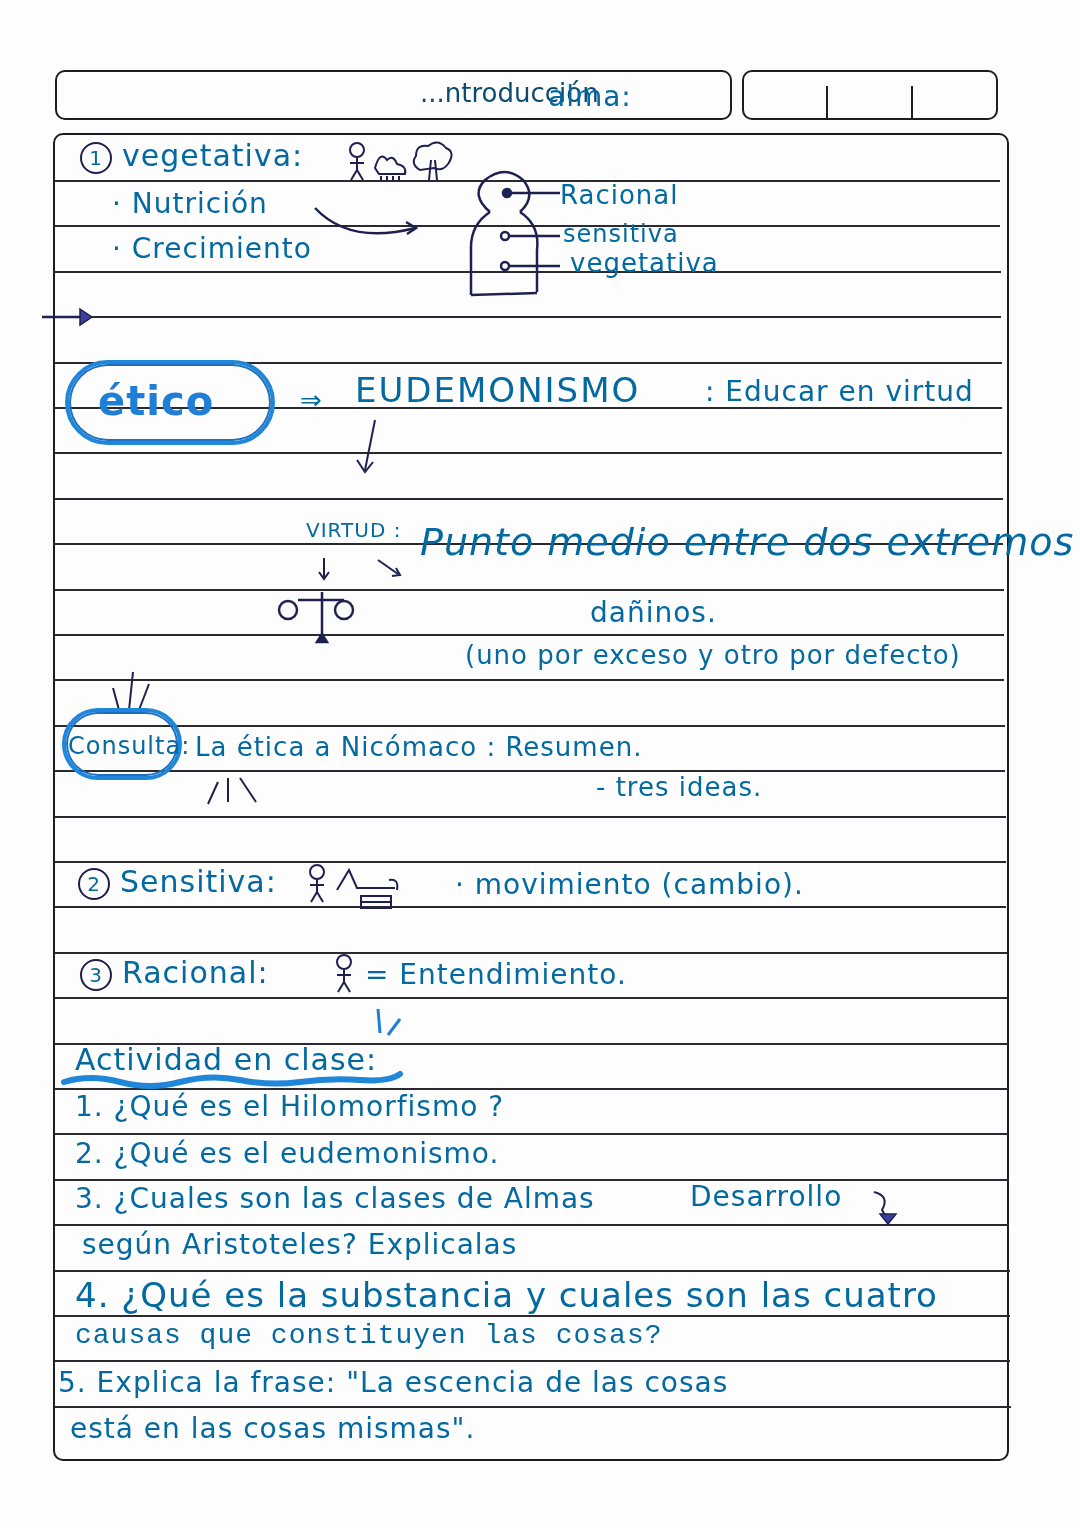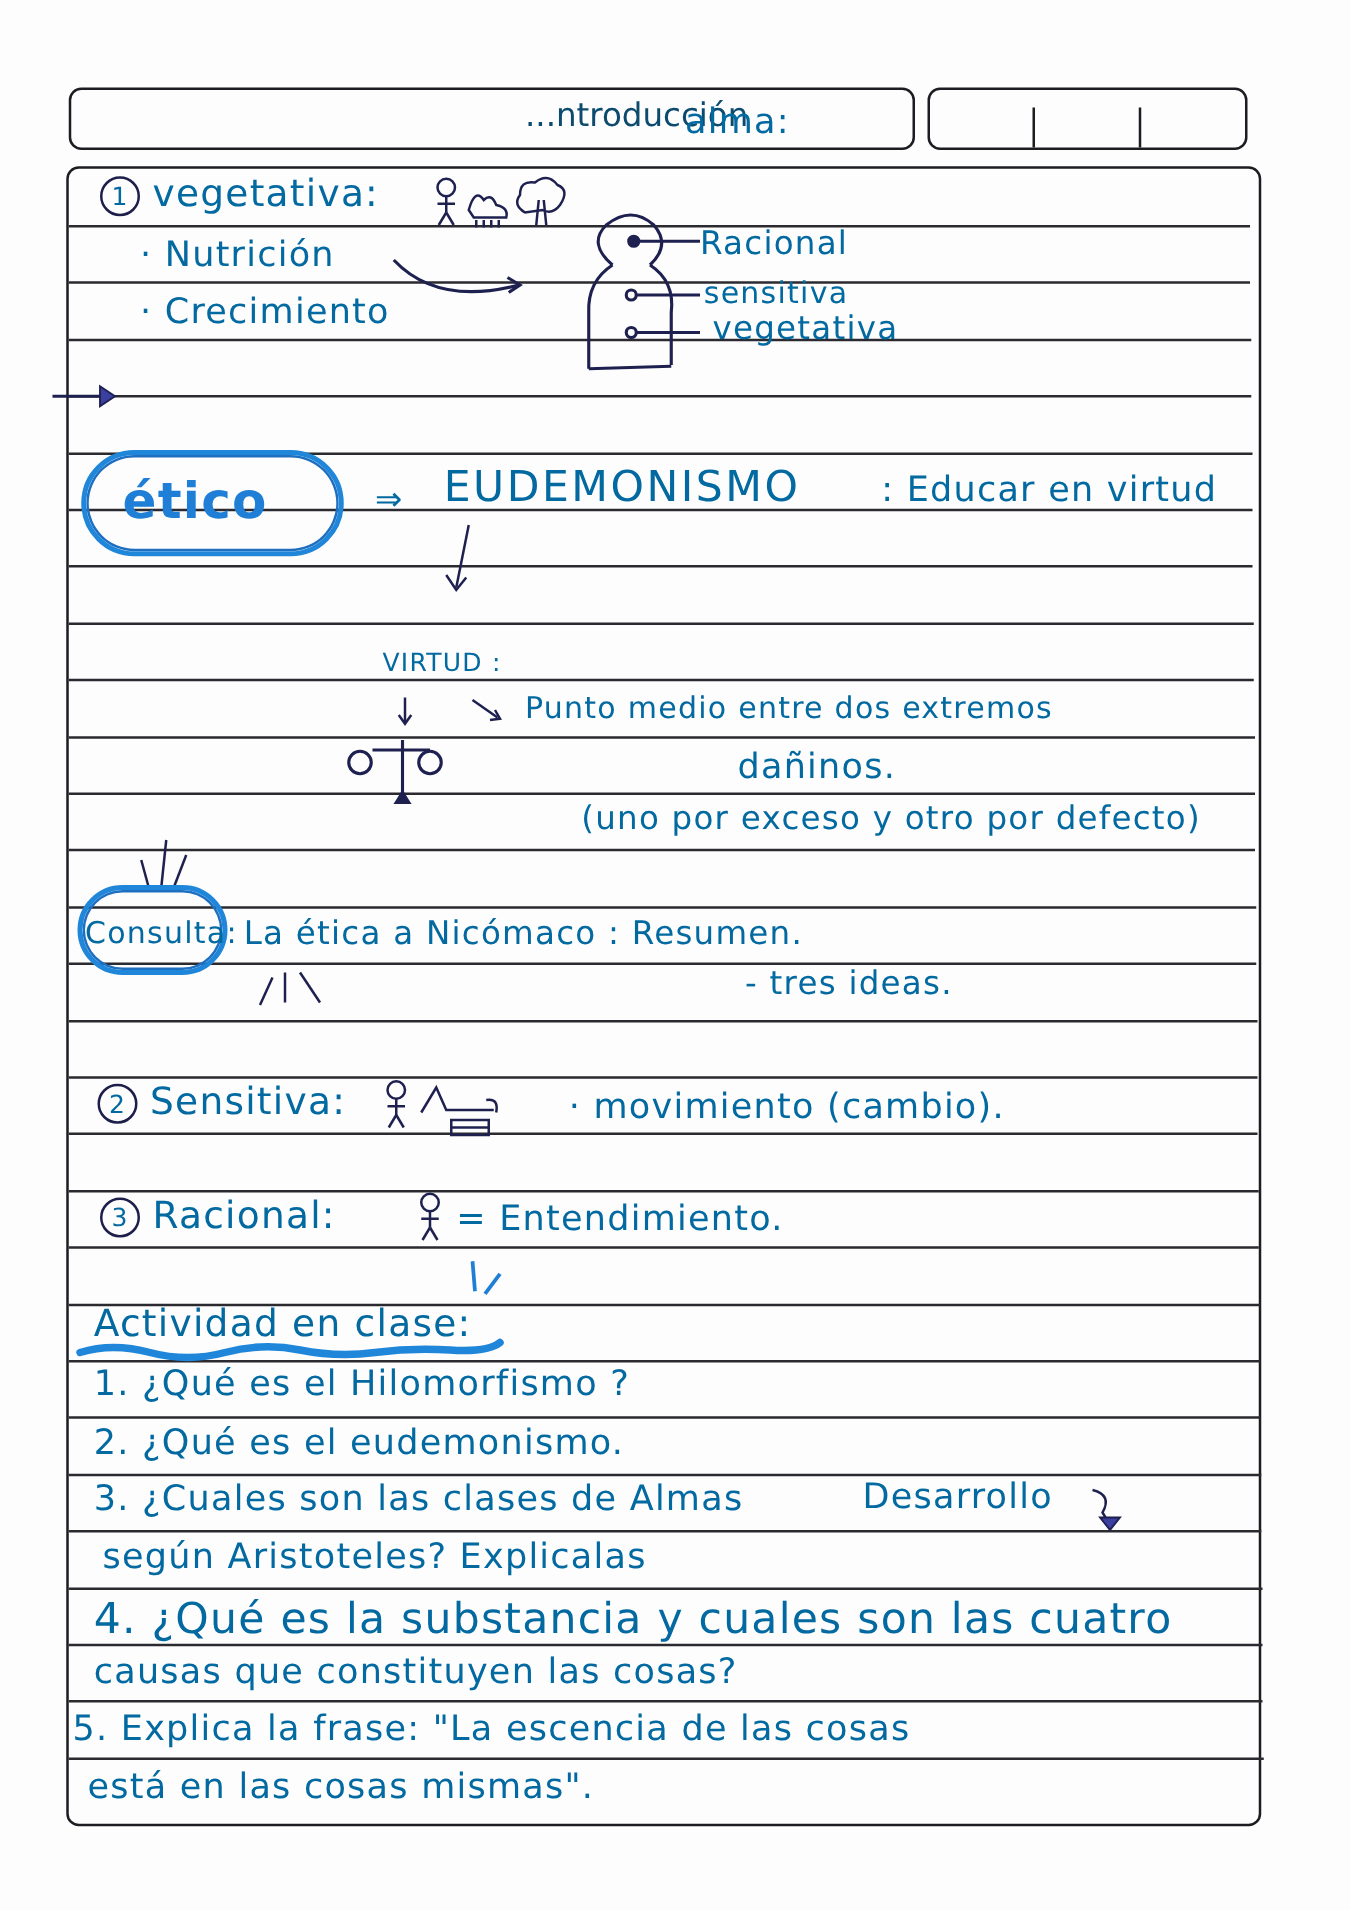--- a/index.html
+++ b/index.html
@@ -125,21 +125,21 @@
 
 <div class="hand" style="left:270px;top:518px;font-size:20px;margin-left:36px;">VIRTUD :</div>
 <svg style="left:316px;top:556px;" width="20" height="26">
   <line x1="8" y1="2" x2="8" y2="22" stroke="#1e2150" stroke-width="2"></line>
     <path d="M3 16 L8 23 L13 16" stroke="#1e2150" stroke-width="2" fill="none"></path>
 </svg>
 <svg style="left:376px;top:556px;" width="40" height="26">
   <path d="M2 4 L22 18" stroke="#1e2150" stroke-width="2" fill="none"></path>
     <path d="M16 20 L24 19 L20 12" stroke="#1e2150" stroke-width="2" fill="none"></path>
 </svg>
-<div class="hand" style="left:420px;top:552px;font-size:24px;">Punto medio entre dos extremos</div>
+<div class="hand" style="left:420px;top:520px;font-size:38px;font-style:italic;">Punto medio entre dos extremos</div>
 <svg style="left:276px;top:590px;" width="90" height="60">
   <g fill="none" stroke="#1e2150" stroke-width="2.5">
     <circle cx="12" cy="20" r="9"></circle>
       <circle cx="68" cy="20" r="9"></circle>
     <line x1="22" y1="10" x2="68" y2="10"></line>
       <line x1="46" y1="2" x2="46" y2="50"></line>
     <path d="M41 52 L46 44 L51 52 Z" fill="#1e2150"></path>
   </g>
 </svg>
 <div class="hand" style="left:590px;top:596px;font-size:28px;">dañinos.</div>
@@ -210,15 +210,15 @@
 <div class="hand" style="left:75px;top:1090px;font-size:28px;">1. ¿Qué es el Hilomorfismo ?</div>
 <div class="hand" style="left:75px;top:1137px;font-size:28px;">2. ¿Qué es el eudemonismo.</div>
 <div class="hand" style="left:75px;top:1182px;font-size:28px;">3. ¿Cuales son las clases de Almas</div>
 <div class="hand" style="left:690px;top:1180px;font-size:28px;">Desarrollo</div>
 <svg style="left:870px;top:1188px;" width="40" height="40">
   <path d="M4 4 Q20 8 12 22 L18 32" fill="none" stroke="#1e2150" stroke-width="2"></path>
   <path d="M10 26 L18 36 L26 26 Z" fill="#3a3fa0" stroke="#1e2150" stroke-width="1.5"></path>
 </svg>
 <div class="hand" style="left:82px;top:1228px;font-size:28px;">según Aristoteles? Explicalas</div>
 <div class="hand" style="left:75px;top:1275px;font-size:34px;">4. ¿Qué es la substancia y cuales son las cuatro</div>
-<div class="hand" style="left:75px;top:1320px;font-size:28px;">causas que constituyen las cosas?</div>
+<div class="hand" style="left:75px;top:1320px;font-size:28px;font-family:Liberation Mono, monospace;">causas que constituyen las cosas?</div>
 <div class="hand" style="left:58px;top:1366px;font-size:28px;">5. Explica la frase: "La escencia de las cosas</div>
 <div class="hand" style="left:70px;top:1412px;font-size:28px;">está en las cosas mismas".</div>
 
 </body></html>

